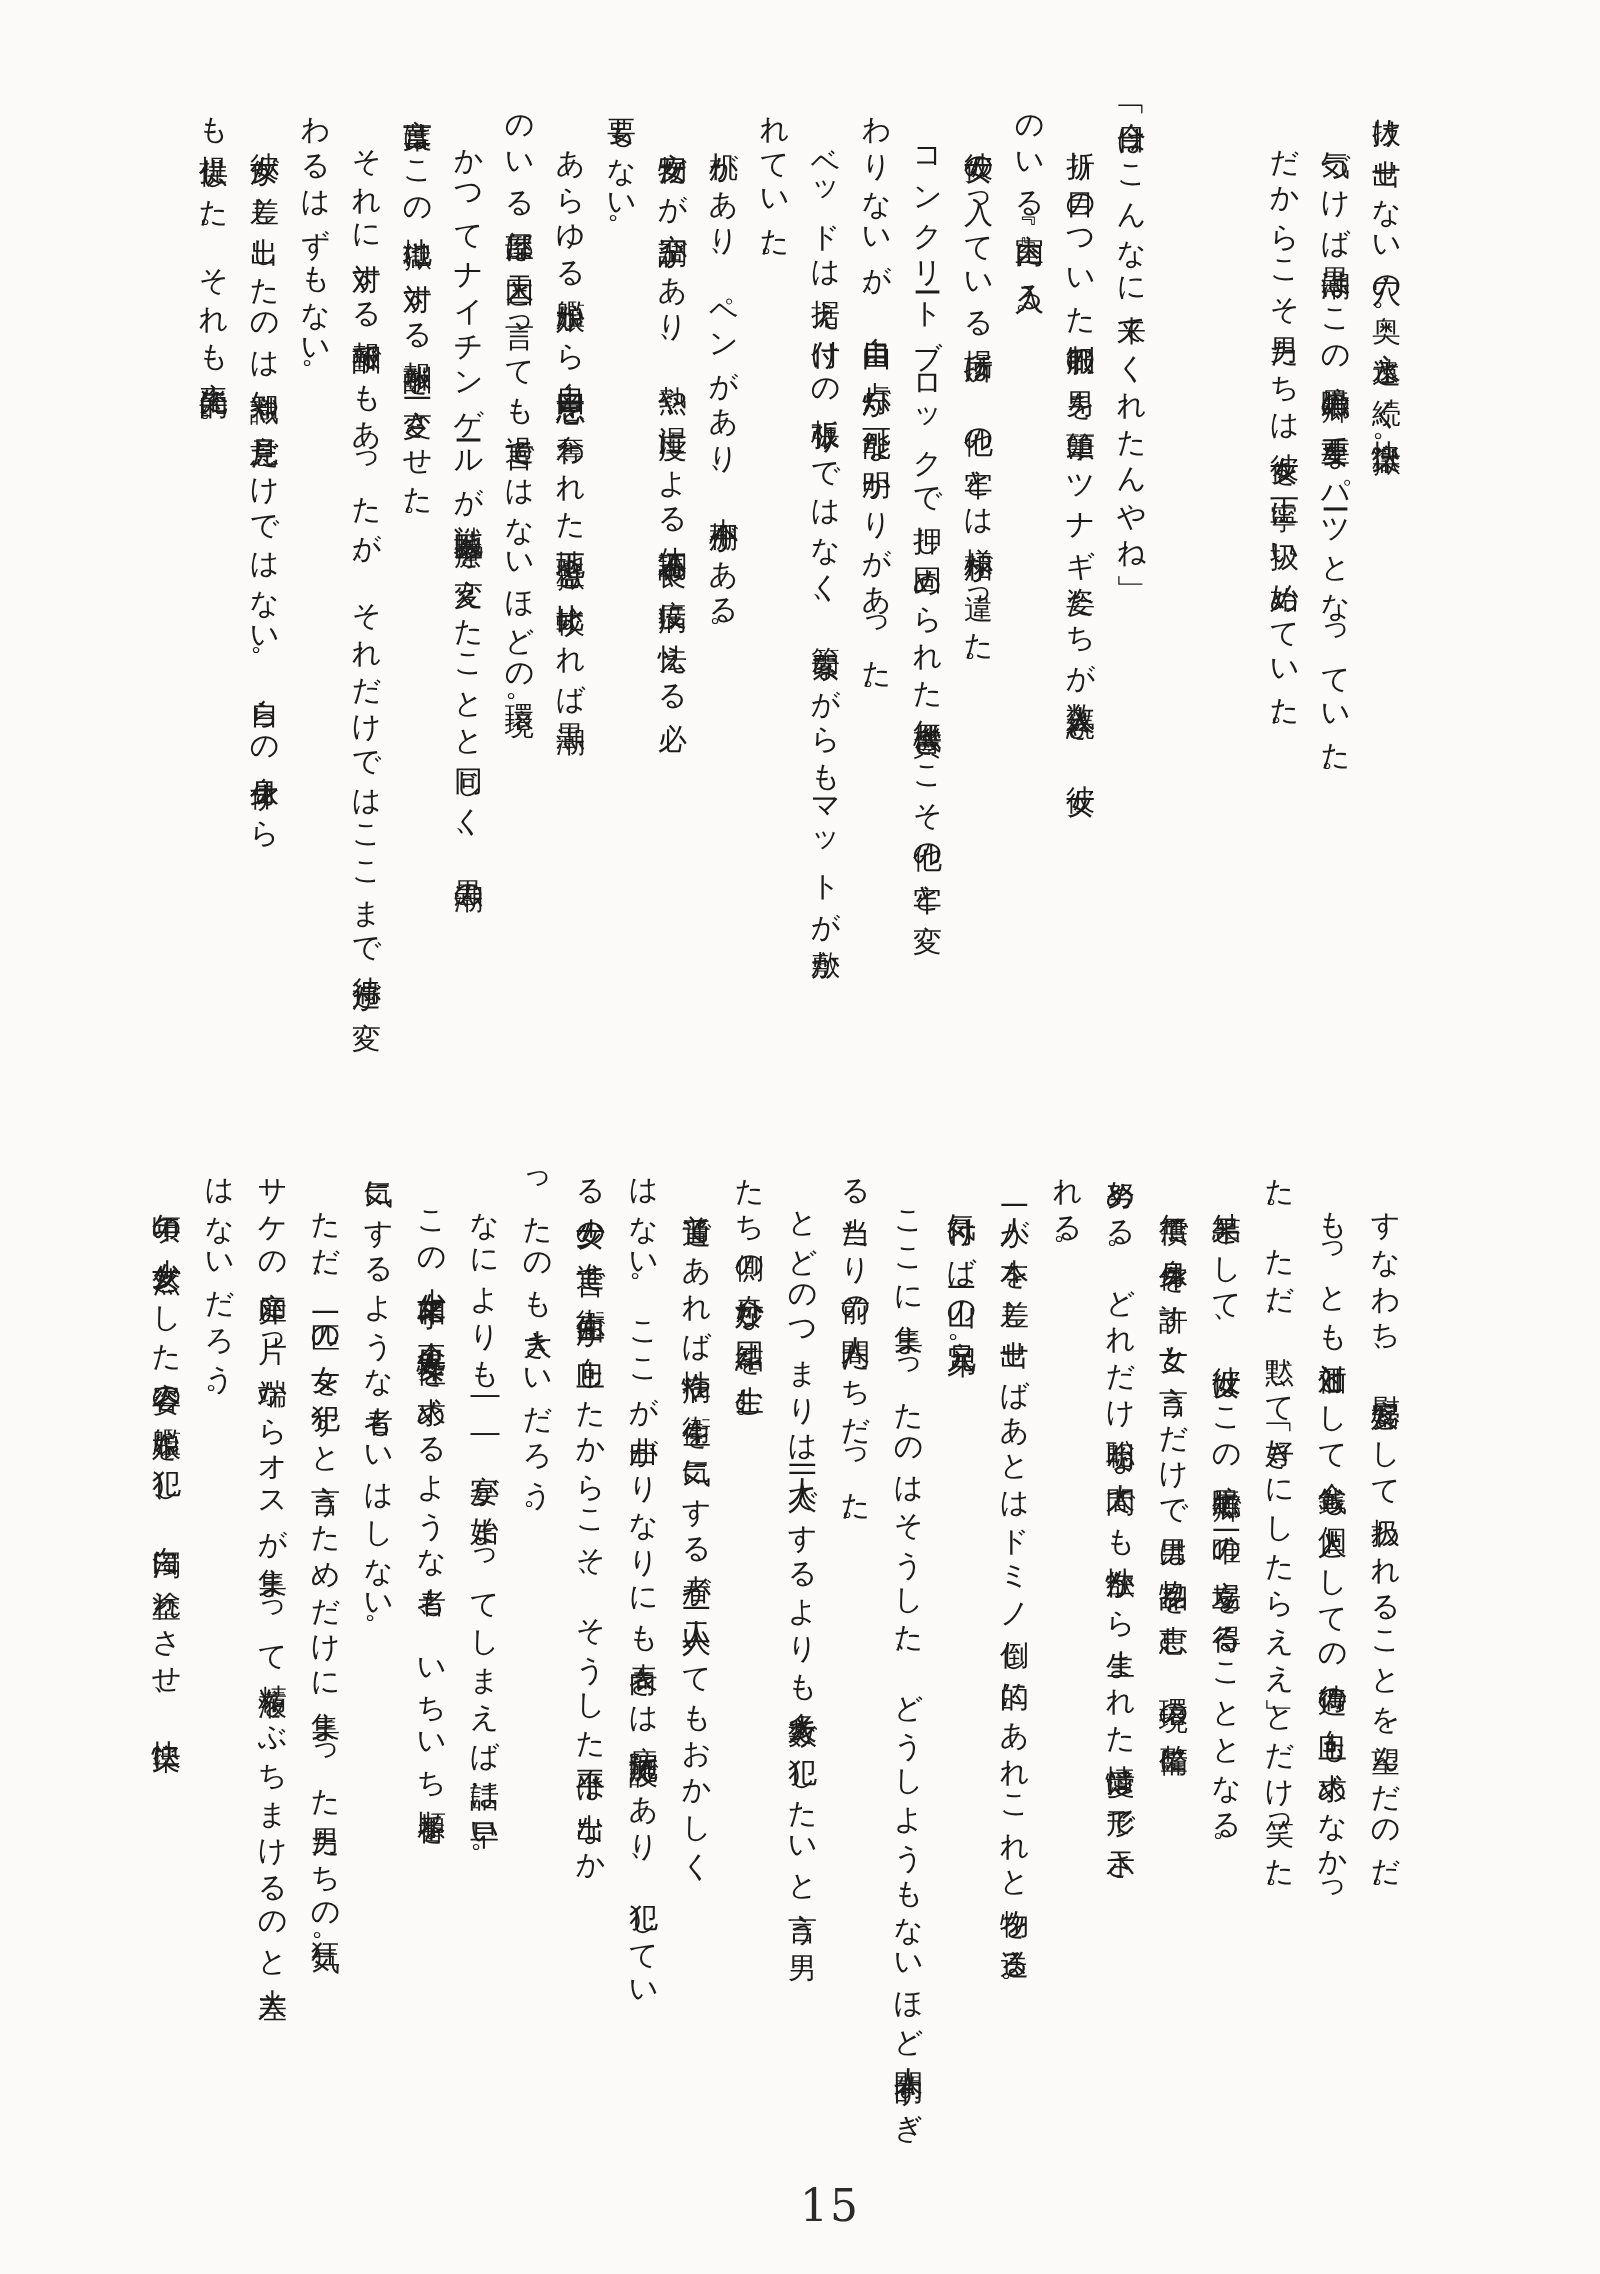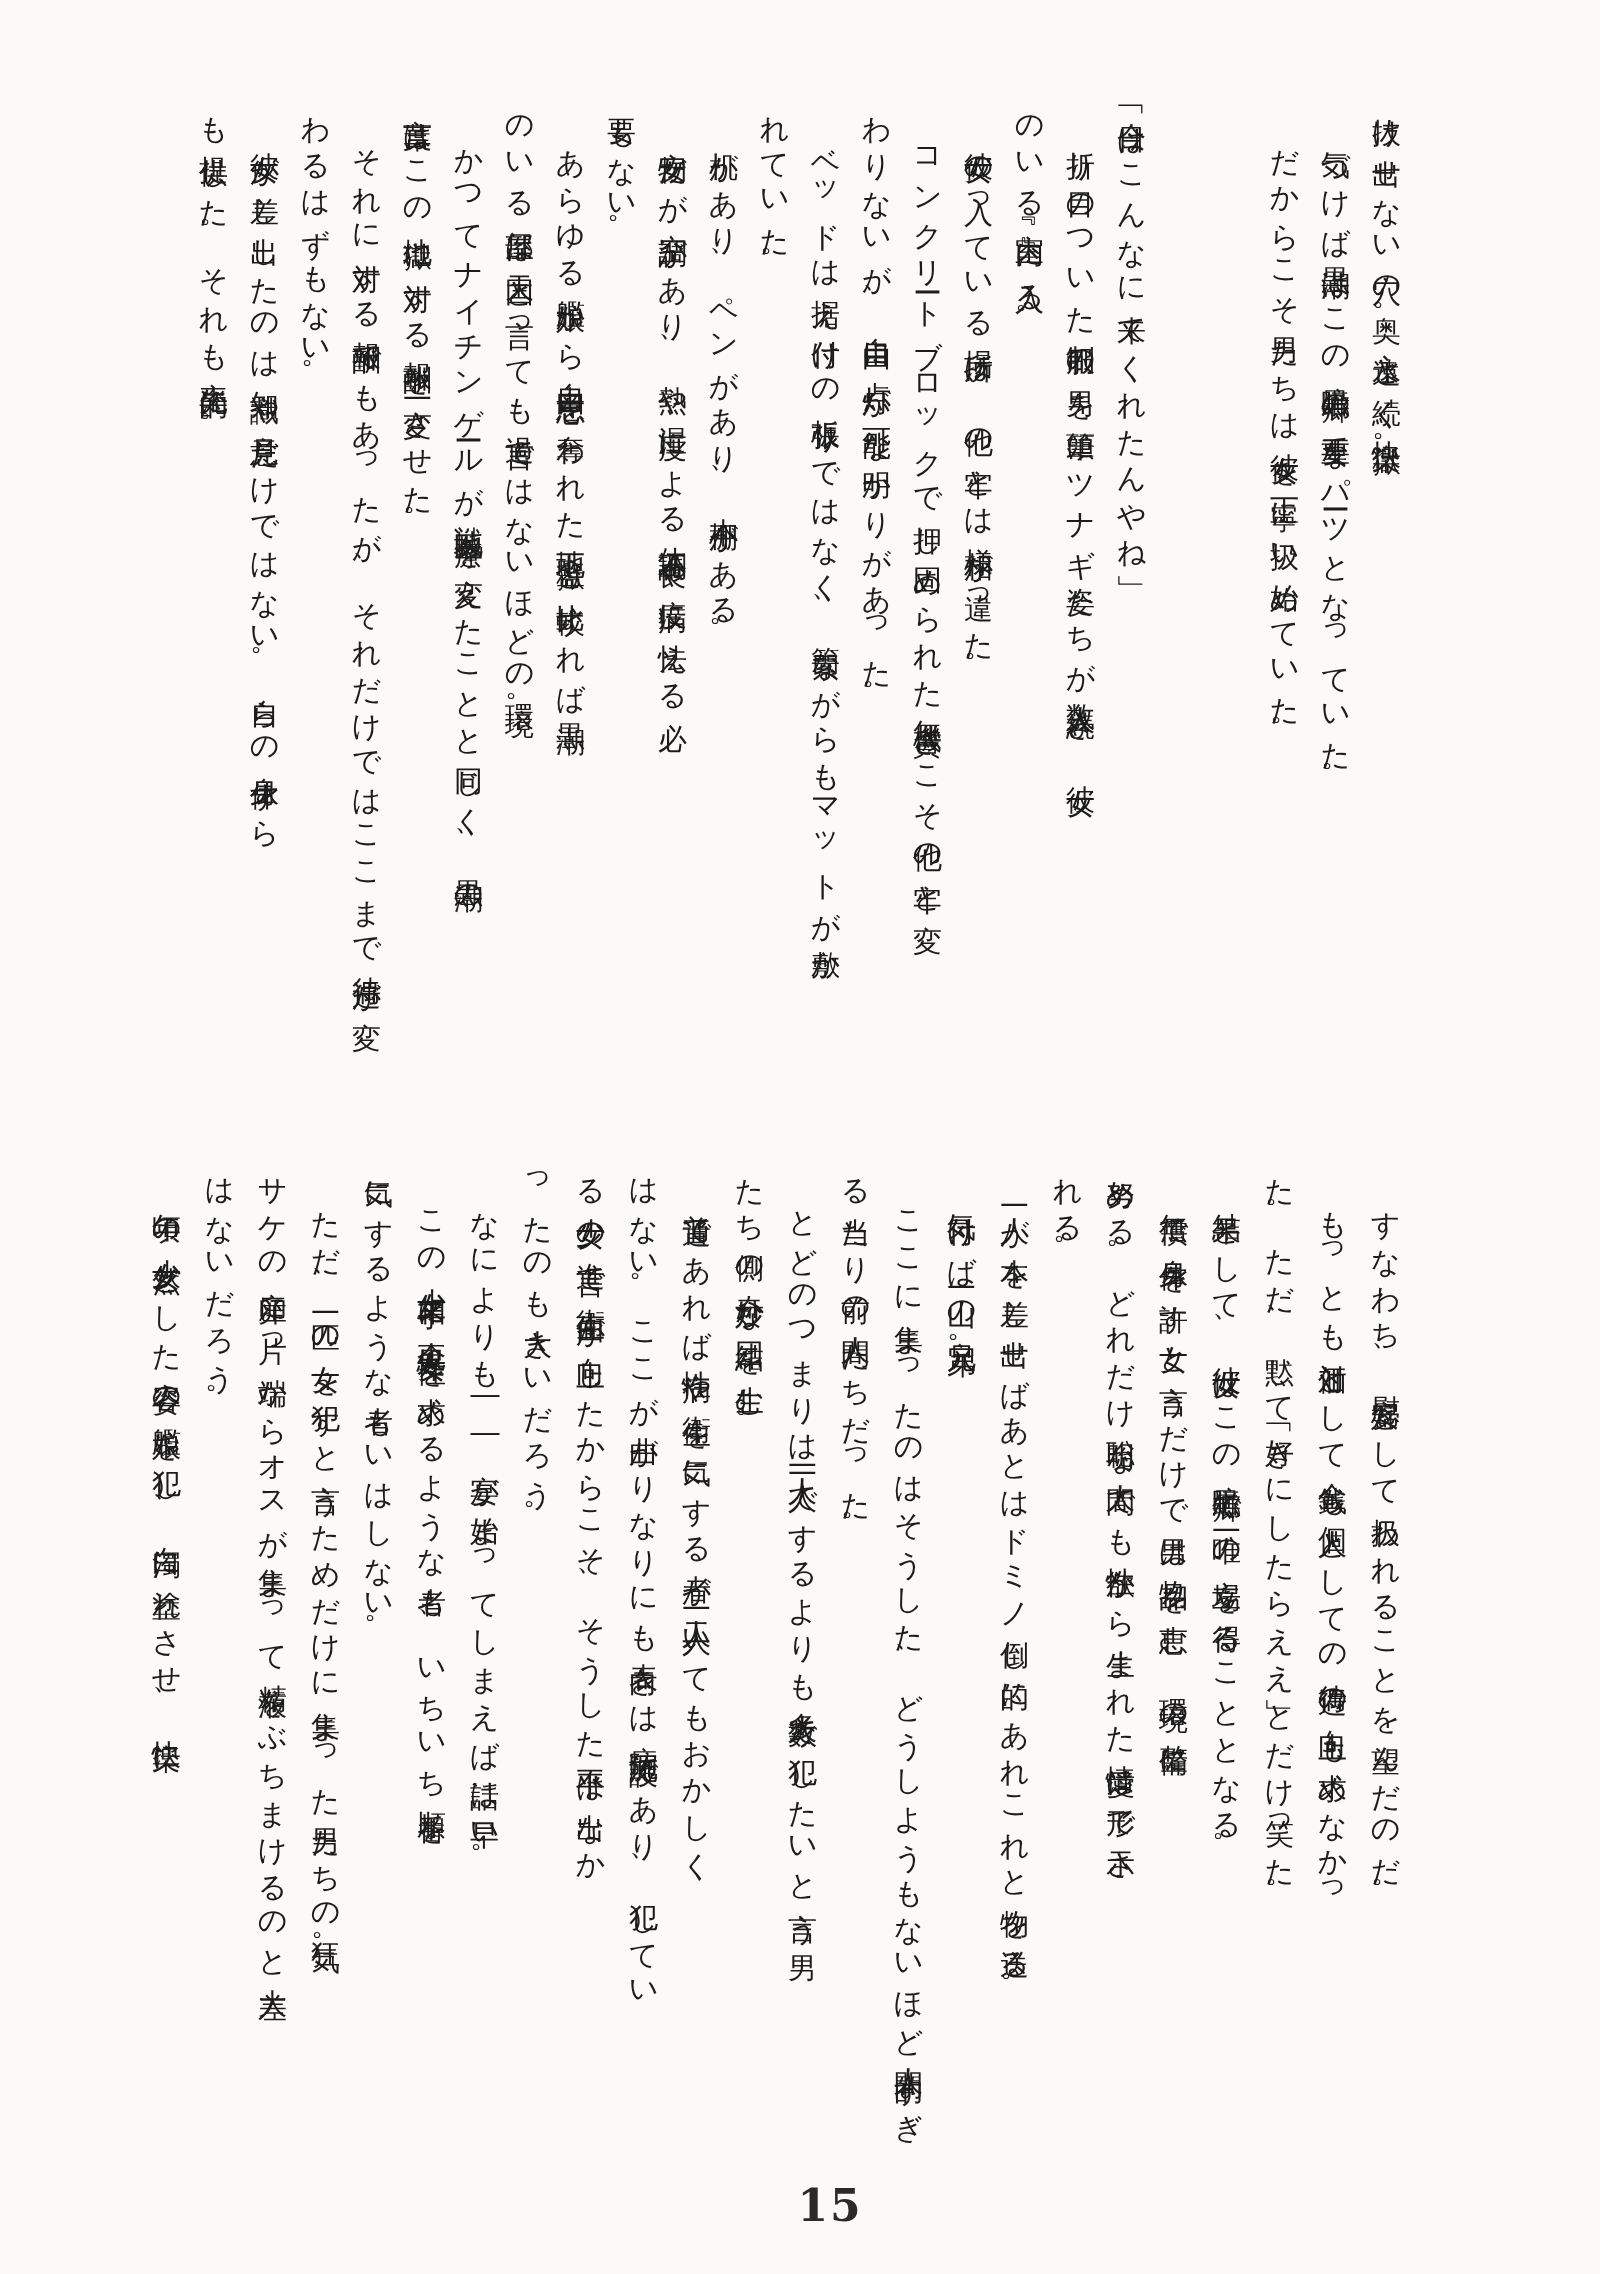--- a/index.html
+++ b/index.html
@@ -50,21 +50,20 @@
   }
   #page-number {
     position: absolute;
     top: 2180px;
     left: 770px;
     width: 120px;
     text-align: center;
     font-size: 44px;
     letter-spacing: 2px;
     color: #2a2a2a;
-    font-weight: bold;
   }
 </style>
 </head>
 <body>
 
 <div id="page">
   <div id="tier-upper" class="tier">
       <p class="line">抜け出せない穴の奥。永遠と続く快楽獄。</p>
       <p class="line indent">気づけば黒潮はこの暗黒郷の重要なパーツとなっていた。</p>
       <p class="line indent">だからこそ男たちは彼女を丁寧に扱い始めていた。</p>

